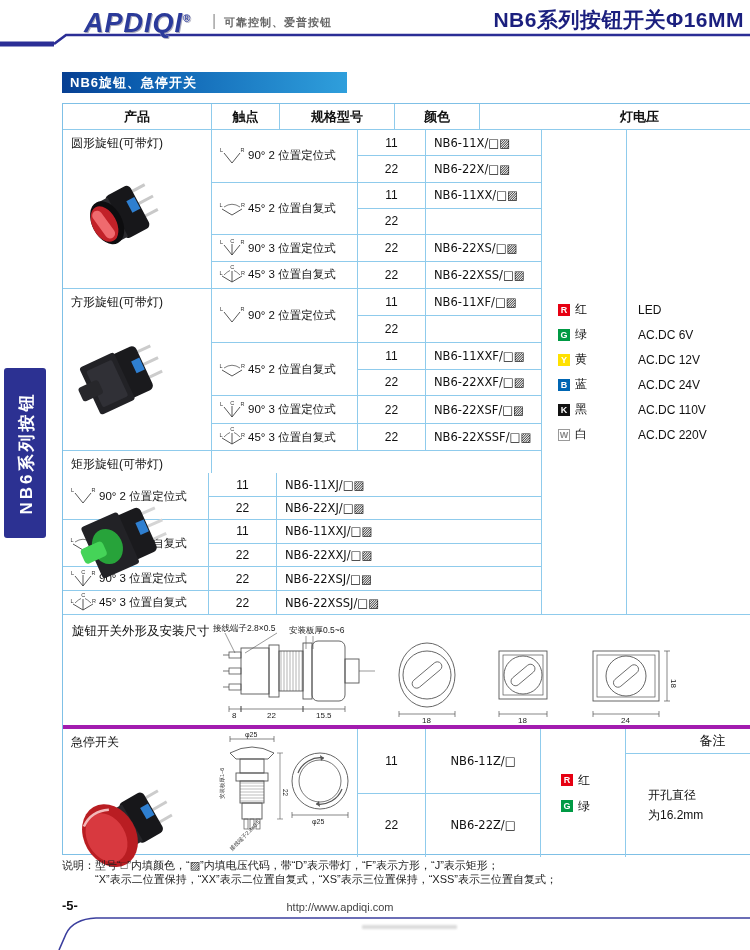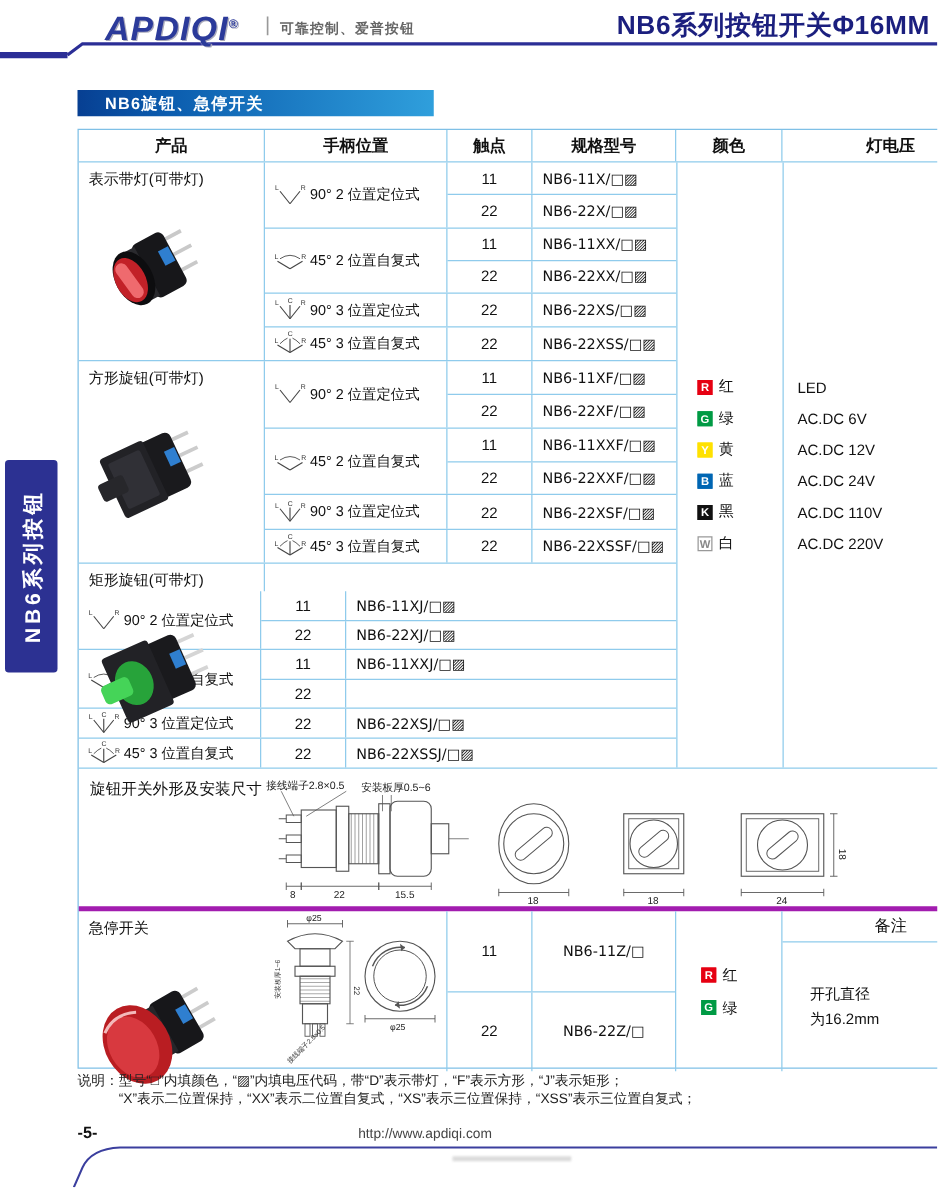--- a/index.html
+++ b/index.html
@@ -9,21 +9,21 @@
   .logo{position:absolute;left:84px;top:8px;font-size:27px;font-weight:bold;font-style:italic;
         color:#2b3a9a;letter-spacing:1px;text-shadow:1px 1px 0 #aab,0 0 1px #fff;text-align:center;}
   .logo sup{font-size:10px;font-style:normal;}
   .logo-divider{position:absolute;left:212px;top:12px;color:#999;font-size:16px;}
   .tagline{position:absolute;left:224px;top:15px;font-size:11px;color:#666;font-weight:bold;letter-spacing:1px;}
   .page-title{position:absolute;right:6px;top:6px;font-size:21px;font-weight:bold;color:#1b1f7e;letter-spacing:0.5px;}
   .topline{position:absolute;left:0;top:0;width:750px;height:52px;}
   
   .section-bar{position:absolute;left:62px;top:72px;width:285px;height:21px;line-height:21px;
       background:linear-gradient(90deg,#073f92 0%,#0b5cae 25%,#2f9fdc 100%);
-      color:#fff;font-size:13px;font-weight:bold;padding-left:22px;box-sizing:border-box;letter-spacing:1px;}
+      color:#fff;font-size:13px;font-weight:bold;padding-left:8px;box-sizing:border-box;letter-spacing:1px;}
   
   .side-tab{position:absolute;left:4px;top:368px;width:42px;height:170px;background:#2c3192;border-radius:3px;}
   .side-tab .vtxt{position:absolute;left:-64px;top:75px;width:170px;height:20px;transform:rotate(-90deg);
       color:#fff;font-size:17px;font-weight:bold;letter-spacing:3px;text-align:center;white-space:nowrap;}
   
   #tableWrap{position:absolute;left:62px;top:103px;width:738px;height:752px;border:1px solid #7fc0e6;box-sizing:border-box;background:#fff;}
   .flexrow{display:flex;}
   .thead{height:25px;border-bottom:1px solid #8fcbec;}
   .thead .hc{font-size:13px;font-weight:bold;display:flex;align-items:center;justify-content:center;box-sizing:border-box;}
   .br{border-right:1px solid #8fcbec;}
@@ -92,32 +92,31 @@
 
   <div class="section-bar">NB6旋钮、急停开关</div>
 
   <div class="side-tab">
     <div class="vtxt">NB6系列按钮</div>
   </div>
 
   <div id="tableWrap">
     <div class="flexrow thead">
       <div class="hc br" style="width:149px">产品</div>
-      <div class="hc br" style="width:146px">手柄位置</div>
       <div class="hc br" style="width:68px">触点</div>
       <div class="hc br" style="width:115px">规格型号</div>
       <div class="hc br" style="width:85px">颜色</div>
       <div class="hc" style="flex:1">灯电压</div>
     </div>
 
     <div id="upper" class="flexrow">
       <div id="sections">
           <div class="sec bb" style="height: 159px;">
             <div class="cell-product br">
-      <span>表示带灯(可带灯)</span>
+      <span>圆形旋钮(可带灯)</span>
       <span class="art"><svg width="100" height="84" viewBox="0 0 100 84">
     <g transform="rotate(-28 50 42)">
       <line x1="66" y1="20" x2="84" y2="20" stroke="#c9c9c9" stroke-width="3"></line>
       <line x1="66" y1="34" x2="86" y2="34" stroke="#c9c9c9" stroke-width="3"></line>
       <line x1="66" y1="48" x2="84" y2="48" stroke="#c9c9c9" stroke-width="3"></line>
       <rect x="42" y="12" width="28" height="48" rx="5" fill="#17171a"></rect>
       <rect x="60" y="26" width="9" height="13" fill="#2f7fd0"></rect>
       <rect x="36" y="14" width="9" height="44" fill="#2a2a2e"></rect>
       <ellipse cx="33" cy="36" rx="15" ry="23" fill="#0d0d0f"></ellipse>
       <ellipse cx="30" cy="36" rx="12" ry="19" fill="#c22128"></ellipse>
@@ -157,21 +156,20 @@
                   </svg>
                   <span>45° 2 位置自复式</span>
                 </div>
       <div class="grp-rows">
                   <div class="crow">
         <div class="cell-contact br">11</div>
         <div class="cell-model">NB6-11XX/□▨</div>
                   </div>
                   <div class="crow bt">
         <div class="cell-contact br">22</div>
-        <div class="cell-model">NB6-22XX/□▨</div>
                   </div>
                 </div>
               </div>
               <div class="grp bt" style="flex:1">
       <div class="cell-handle br">
                   <svg width="26" height="20" viewBox="0 0 26 20">
                     <line x1="13" y1="17" x2="5" y2="7" stroke="#444" stroke-width="0.9"></line>
                     <line x1="13" y1="17" x2="21" y2="7" stroke="#444" stroke-width="0.9"></line>
                     <line x1="13" y1="17" x2="13" y2="6" stroke="#444" stroke-width="0.9"></line>
                     <text x="1" y="6" font-size="5.5" fill="#333">L</text>
@@ -236,21 +234,20 @@
                   </svg>
                   <span>90° 2 位置定位式</span>
                 </div>
       <div class="grp-rows">
                   <div class="crow">
         <div class="cell-contact br">11</div>
         <div class="cell-model">NB6-11XF/□▨</div>
                   </div>
                   <div class="crow bt">
         <div class="cell-contact br">22</div>
-        <div class="cell-model">NB6-22XF/□▨</div>
                   </div>
                 </div>
               </div>
               <div class="grp bt" style="flex:2">
       <div class="cell-handle br">
                   <svg width="26" height="20" viewBox="0 0 26 20">
                     <line x1="13" y1="17" x2="3" y2="11" stroke="#444" stroke-width="0.9"></line>
                     <line x1="13" y1="17" x2="23" y2="11" stroke="#444" stroke-width="0.9"></line>
                     <path d="M5,9 Q13,3.5 21,9" fill="none" stroke="#444" stroke-width="0.7"></path>
                     <text x="0.5" y="9" font-size="5.5" fill="#333">L</text>
@@ -359,20 +356,21 @@
                   </svg>
                   <span>45° 2 位置自复式</span>
                 </div>
       <div class="grp-rows">
                   <div class="crow">
         <div class="cell-contact br">11</div>
         <div class="cell-model">NB6-11XXJ/□▨</div>
                   </div>
                   <div class="crow bt">
         <div class="cell-contact br">22</div>
+        <div class="cell-model">NB6-22XXJ/□▨</div>
                   </div>
                 </div>
               </div>
               <div class="grp bt" style="flex:1">
       <div class="cell-handle br">
                   <svg width="26" height="20" viewBox="0 0 26 20">
                     <line x1="13" y1="17" x2="5" y2="7" stroke="#444" stroke-width="0.9"></line>
                     <line x1="13" y1="17" x2="21" y2="7" stroke="#444" stroke-width="0.9"></line>
                     <line x1="13" y1="17" x2="13" y2="6" stroke="#444" stroke-width="0.9"></line>
                     <text x="1" y="6" font-size="5.5" fill="#333">L</text>

